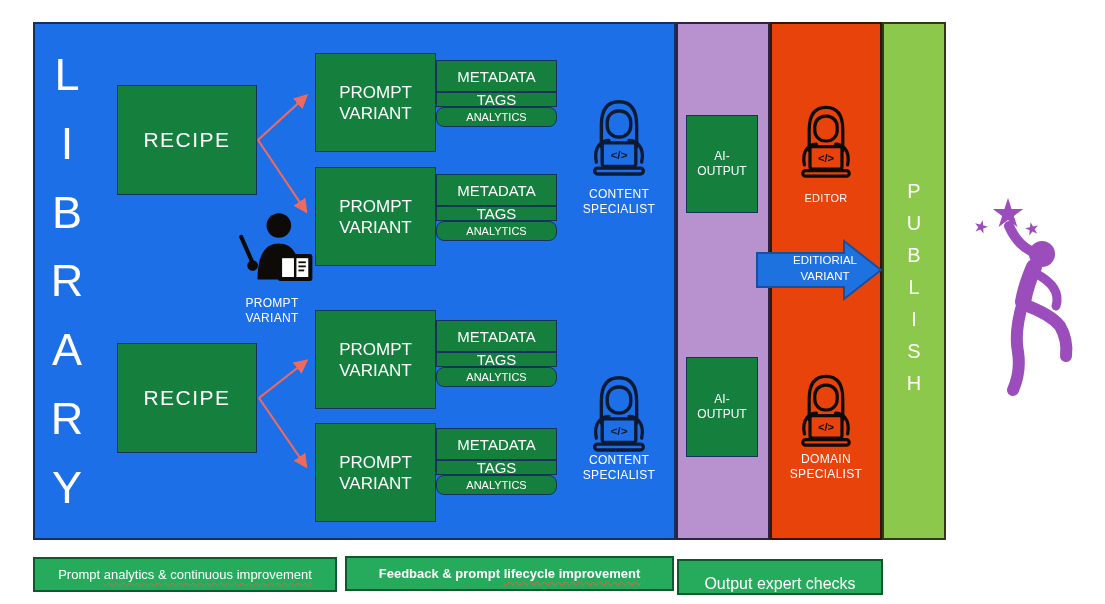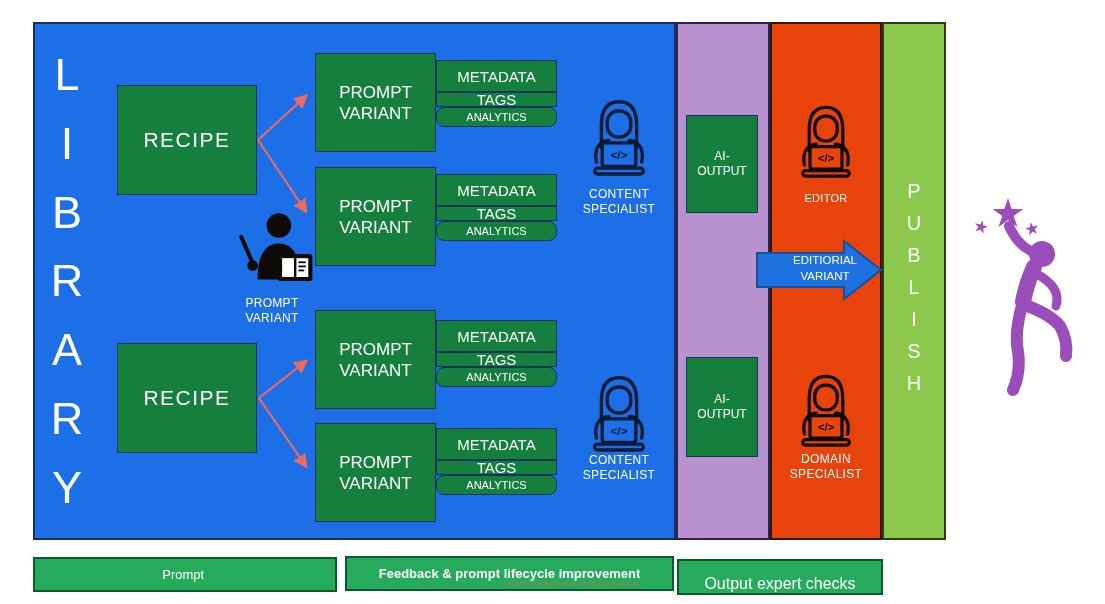--- a/index.html
+++ b/index.html
@@ -250,21 +250,21 @@
     <g fill="none" stroke="#9b4dbb" stroke-linecap="round">
       <path d="M41 34 Q49 52 63 59" stroke-width="10"></path>
       <path d="M66 75 Q58 93 55 110" stroke-width="16"></path>
       <path d="M67 81 Q94 95 88 114" stroke-width="9"></path>
       <path d="M55 110 Q46 140 50 160 Q53 180 45 198" stroke-width="12"></path>
       <path d="M57 113 Q82 122 92 134 Q100 148 98 164" stroke-width="12"></path>
     </g>
   </svg>
 
   <div class="note" style="left:33px;top:557px;width:304px;height:35px;font-size:13px;">
-    <span>Prompt </span>
+    <span>Prompt </span><span class="wavy">analytics &amp; continuous improvement</span>
   </div>
   <div class="note" style="left:345px;top:556px;width:329px;height:35px;font-size:13px;font-weight:bold;">
     <span>Feedback &amp; prompt </span><span class="wavy">lifecycle improvement</span>
   </div>
   <div class="note" style="left:677px;top:559px;width:206px;height:36px;font-size:16px;align-items:flex-end;">
     <span>Output expert checks</span>
   </div>
 
 </div>
 

